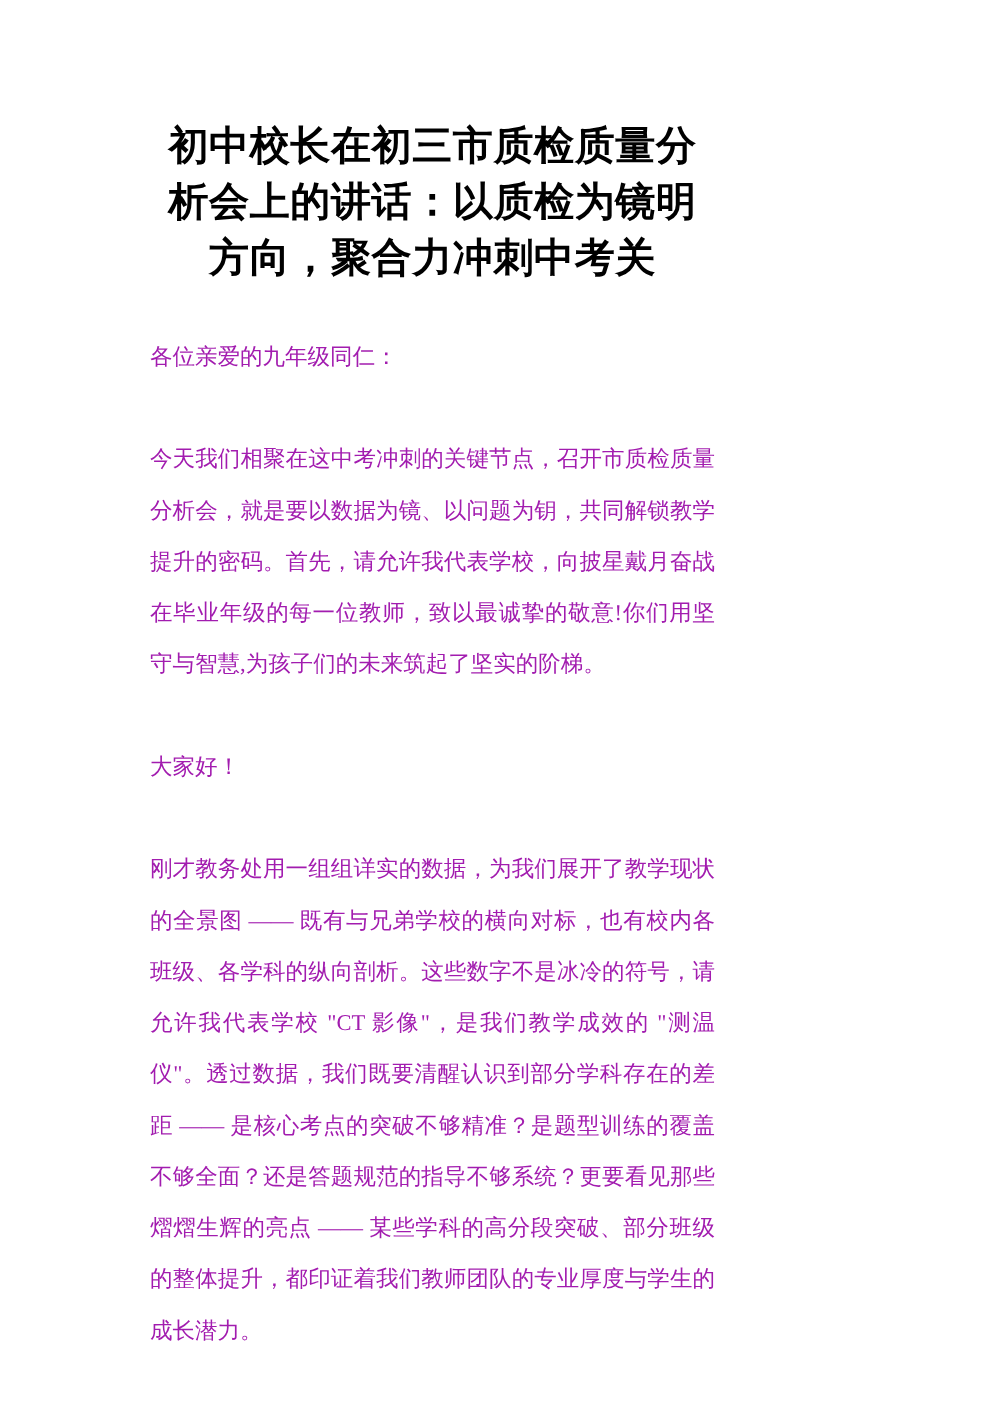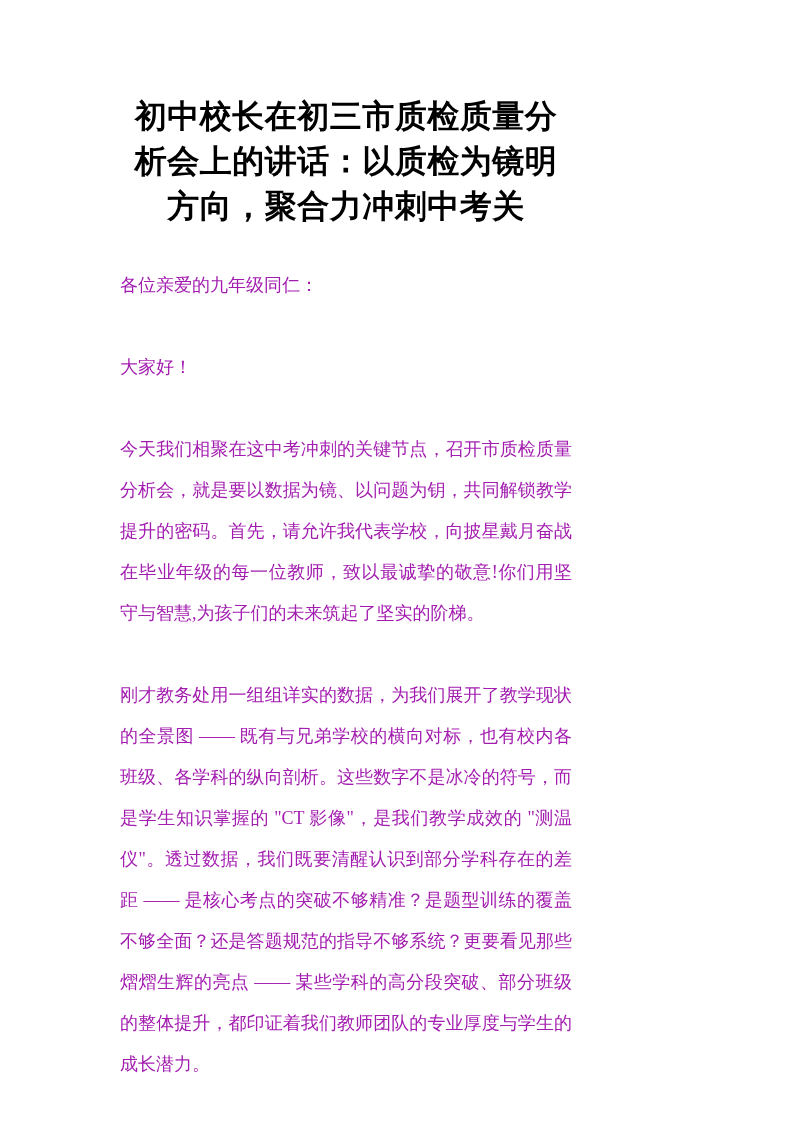--- a/index.html
+++ b/index.html
@@ -43,18 +43,18 @@
   }
 </style>
 </head>
 <body>
 
 <div class="page">
   <h1 class="doc-title">初中校长在初三市质检质量分析会上的讲话：以质检为镜明方向，聚合力冲刺中考关</h1>
 
   <p class="body-text short">各位亲爱的九年级同仁：</p>
 
+  <p class="body-text">今天我们相聚在这中考冲刺的关键节点，召开市质检质量分析会，就是要以数据为镜、以问题为钥，共同解锁教学提升的密码。首先，请允许我代表学校，向披星戴月奋战在毕业年级的每一位教师，致以最诚挚的敬意!你们用坚守与智慧,为孩子们的未来筑起了坚实的阶梯。</p>
+
   <p class="body-text short">大家好！</p>
 
-  <p class="body-text">今天我们相聚在这中考冲刺的关键节点，召开市质检质量分析会，就是要以数据为镜、以问题为钥，共同解锁教学提升的密码。首先，请允许我代表学校，向披星戴月奋战在毕业年级的每一位教师，致以最诚挚的敬意!你们用坚守与智慧,为孩子们的未来筑起了坚实的阶梯。</p>
-
-  <p class="body-text">刚才教务处用一组组详实的数据，为我们展开了教学现状的全景图 —— 既有与兄弟学校的横向对标，也有校内各班级、各学科的纵向剖析。这些数字不是冰冷的符号，而是学生知识掌握的 "CT 影像"，是我们教学成效的 "测温仪"。透过数据，我们既要清醒认识到部分学科存在的差距 —— 是核心考点的突破不够精准？是题型训练的覆盖不够全面？还是答题规范的指导不够系统？更要看见那些熠熠生辉的亮点 —— 某些学科的高分段突破、部分班级的整体提升，都印证着我们教师团队的专业厚度与学生的成长潜力。</p>
+  <p class="body-text">刚才教务处用一组组详实的数据，为我们展开了教学现状的全景图 —— 既有与兄弟学校的横向对标，也有校内各班级、各学科的纵向剖析。这些数字不是冰冷的符号，请允许我代表学校 "CT 影像"，是我们教学成效的 "测温仪"。透过数据，我们既要清醒认识到部分学科存在的差距 —— 是核心考点的突破不够精准？是题型训练的覆盖不够全面？还是答题规范的指导不够系统？更要看见那些熠熠生辉的亮点 —— 某些学科的高分段突破、部分班级的整体提升，都印证着我们教师团队的专业厚度与学生的成长潜力。</p>
 </div>
 
 </body></html>

